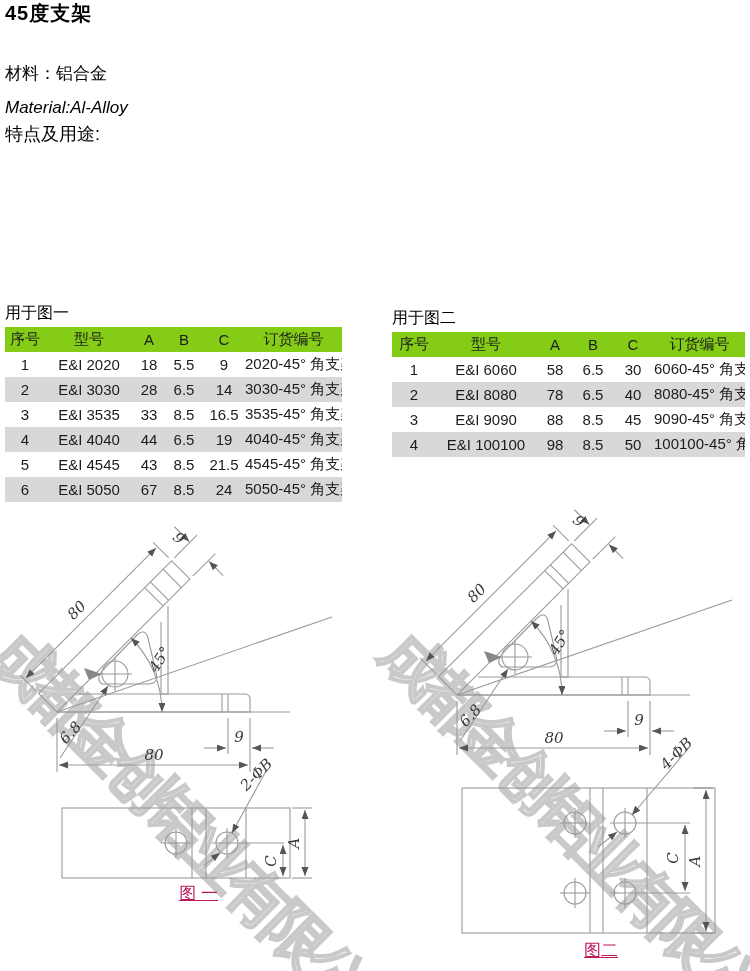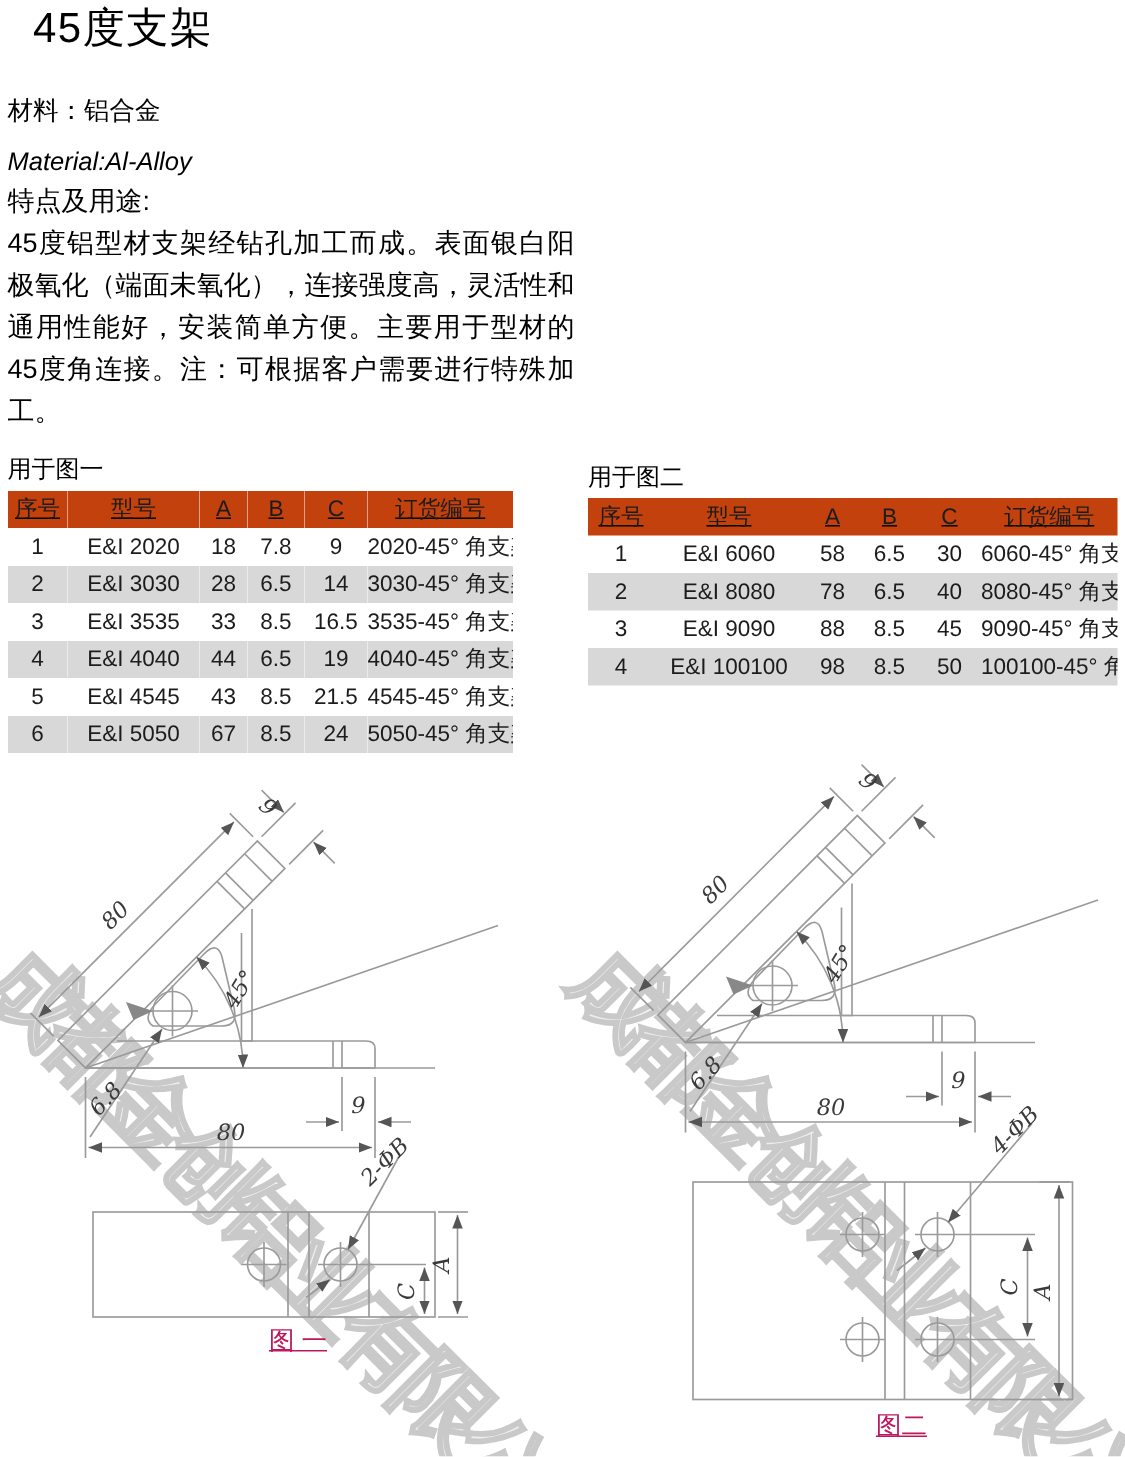--- a/index.html
+++ b/index.html
@@ -1,32 +1,32 @@
 <!DOCTYPE html>
 <html><head>
 <meta charset="utf-8">
 <style>
   html,body{margin:0;padding:0;background:#fff;}
   .page{position:relative;width:750px;height:971px;background:#ffffff;overflow:hidden;
         font-family:"Liberation Sans","DejaVu Sans",sans-serif;color:#000;}
   .abs{position:absolute;}
-  .title-cn{left:22px;top:0px;font-size:28px;font-weight:normal;letter-spacing:1px;}
+  .title-cn{left:5px;top:0px;font-size:20px;font-weight:bold;letter-spacing:1px;}
   .title-en{left:5px;top:30px;font-size:27px;font-weight:400;}
   .mat-cn{left:5px;top:62px;font-size:17px;}
   .mat-en{left:5px;top:98px;font-size:17px;font-style:italic;}
   .features-head{left:5px;top:122px;font-size:18px;}
   .features-body{left:5px;top:148px;width:378px;font-size:18px;line-height:28px;text-align:justify;}
   .tbl-label-1{left:5px;top:303px;font-size:16px;}
   .tbl-label-2{left:392px;top:308px;font-size:16px;}
   table{border-collapse:collapse;table-layout:fixed;}
   .t1{left:5px;top:327px;width:337px;}
   .t2{left:392px;top:332px;width:353px;}
   th,td{font-weight:normal;text-align:center;height:25px;padding:0;font-size:15px;color:#1c1c1c;
         white-space:nowrap;overflow:hidden;}
-  thead tr{background:#c2410c;text-decoration:underline;}
+  thead tr{background:#84cc16;}
   tbody tr:nth-child(even){background:#d8d8d8;}
   .t1 th:nth-child(1),.t1 td:nth-child(1){width:40px;}
   .t1 th:nth-child(2),.t1 td:nth-child(2){width:88px;}
   .t1 th:nth-child(3),.t1 td:nth-child(3){width:32px;}
   .t1 th:nth-child(4),.t1 td:nth-child(4){width:38px;}
   .t1 th:nth-child(5),.t1 td:nth-child(5){width:42px;}
   .t2 th:nth-child(1),.t2 td:nth-child(1){width:44px;}
   .t2 th:nth-child(2),.t2 td:nth-child(2){width:100px;}
   .t2 th:nth-child(3),.t2 td:nth-child(3){width:38px;}
   .t2 th:nth-child(4),.t2 td:nth-child(4){width:38px;}
@@ -53,40 +53,39 @@
 <div class="page">
 
   <div class="watermark wm1">成都金创铝业有限公司</div>
   <div class="watermark wm2">成都金创铝业有限公司</div>
 
   <div class="abs title-cn">45度支架</div>
   <div class="abs mat-cn">材料：铝合金</div>
   <div class="abs mat-en">Material:Al-Alloy</div>
 
   <div class="abs features-head">特点及用途:</div>
-  <div class="abs features-body">45度铝型材支架经钻孔加工而成。表面银白阳极氧化（端面未氧化），连接强度高，灵活性和通用性能好，安装简单方便。主要用于型材的45度角连接。注：可根据客户需要进行特殊加工。</div>
 
   <div class="abs tbl-label-1">用于图一</div>
   <table class="abs t1">
     <thead>
       <tr>
           <th>序号</th>
           <th>型号</th>
           <th>A</th>
           <th>B</th>
           <th>C</th>
           <th>订货编号</th>
         </tr>
     </thead>
     <tbody>
         <tr>
           <td>1</td>
           <td>E&amp;I 2020</td>
           <td>18</td>
-          <td>7.8</td>
+          <td>5.5</td>
           <td>9</td>
           <td>2020-45° 角支架</td>
         </tr>
         <tr>
           <td>2</td>
           <td>E&amp;I 3030</td>
           <td>28</td>
           <td>6.5</td>
           <td>14</td>
           <td>3030-45° 角支架</td>

